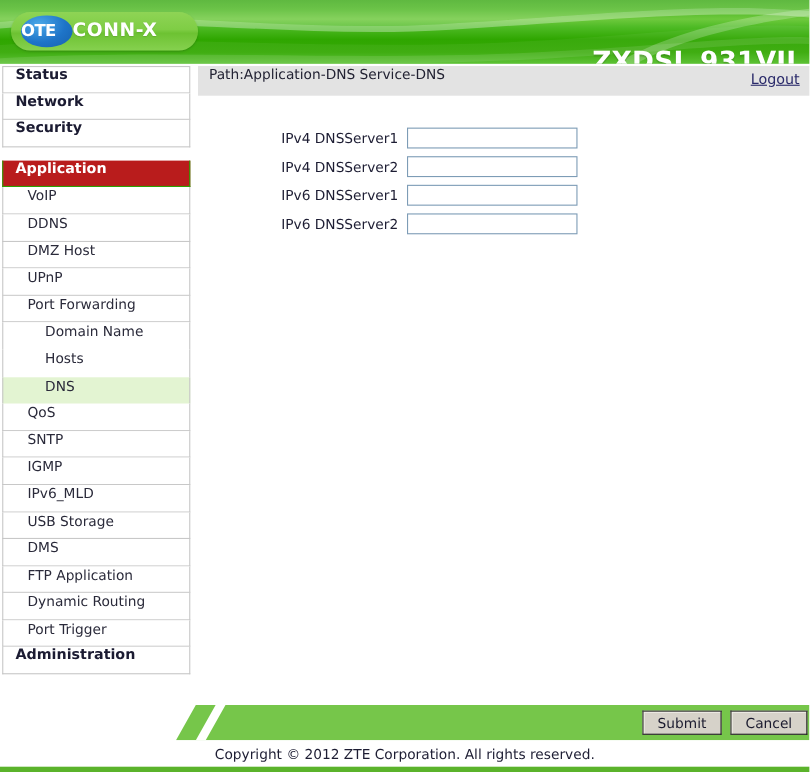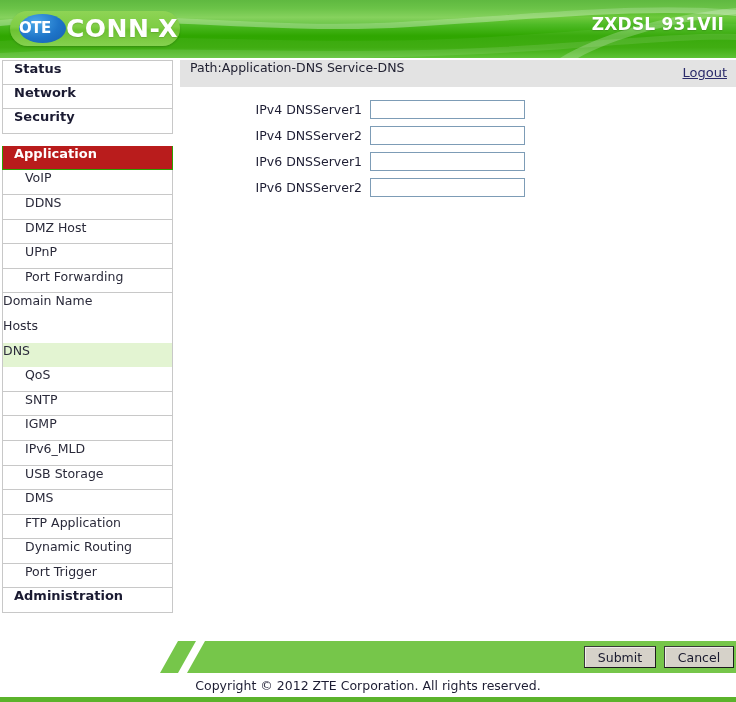--- a/index.html
+++ b/index.html
@@ -54,32 +54,32 @@
     font-size: 15px;
     letter-spacing: -0.5px;
     text-align: left;
     line-height: 29px;
     font-family: "DejaVu Sans", "Liberation Sans", sans-serif;
   }
   .logo-connx {
     position: absolute;
     left: 66px; top: 14px;
     color: #ffffff;
-    font-size: 25px;
+    font-size: 17px;
     font-weight: bold;
     letter-spacing: 0.5px;
     line-height: 29px;
     font-family: "DejaVu Sans", "Liberation Sans", sans-serif;
     text-shadow: 0 1px 1px rgba(0,0,0,0.12);
   }
   .model {
     position: absolute;
-    right: 12px; top: 14px;
+    right: 12px; top: 42px;
     color: #ffffff;
-    font-size: 17px;
+    font-size: 24px;
     font-weight: bold;
     letter-spacing: 0.2px;
     font-family: "DejaVu Sans", "Liberation Sans", sans-serif;
     text-shadow: 0 1px 1px rgba(0,0,0,0.15);
   }
 
   
   .sidebar {
     position: absolute;
     left: 2px; top: 60px;
@@ -93,21 +93,21 @@
     color: #1b1b32;
     font-size: 12.5px;
     display: flex;
     align-items: flex-start;
     cursor: pointer;
     white-space: nowrap;
   }
   .nav-item:first-child { border-top: 1px solid #c8c8c8; }
   .nav-item.top { font-weight: bold; padding-left: 11px; font-size: 13px; }
   .nav-item.sub { padding-left: 22px; color: #2a2a3a; }
-  .nav-item.sub2 { color: #2a2a3a; border: none; border-left: 1px solid #c8c8c8; border-right: 1px solid #c8c8c8; }
+  .nav-item.sub2 { padding-left: 38px; color: #2a2a3a; border: none; border-left: 1px solid #c8c8c8; border-right: 1px solid #c8c8c8; }
   .nav-item.active-top {
     background: #b91c1c;
     color: #ffffff;
     border-color: #2da000;
     margin-top: 12px;
   }
   .nav-item.active-sub { background: #b6e293; }
   .nav-item.active-sub2 { background: #e3f4d2; }
 
   
@@ -130,21 +130,21 @@
   }
   .logout-link {
     position: absolute;
     right: 9px; top: 5px;
     font-size: 13px;
     color: #2a2a6a;
     text-decoration: underline;
     cursor: pointer;
   }
 
-  .form-area { padding-top: 10px; }
+  .form-area { padding-top: 26px; }
   .form-row {
     display: flex;
     align-items: center;
     height: 24px;
     margin-bottom: 2px;
   }
   .form-label {
     width: 190px;
     text-align: right;
     padding-right: 8px;

